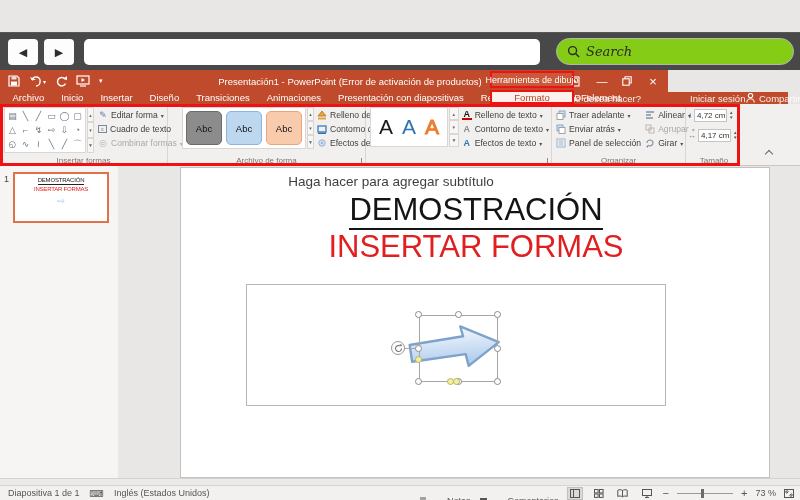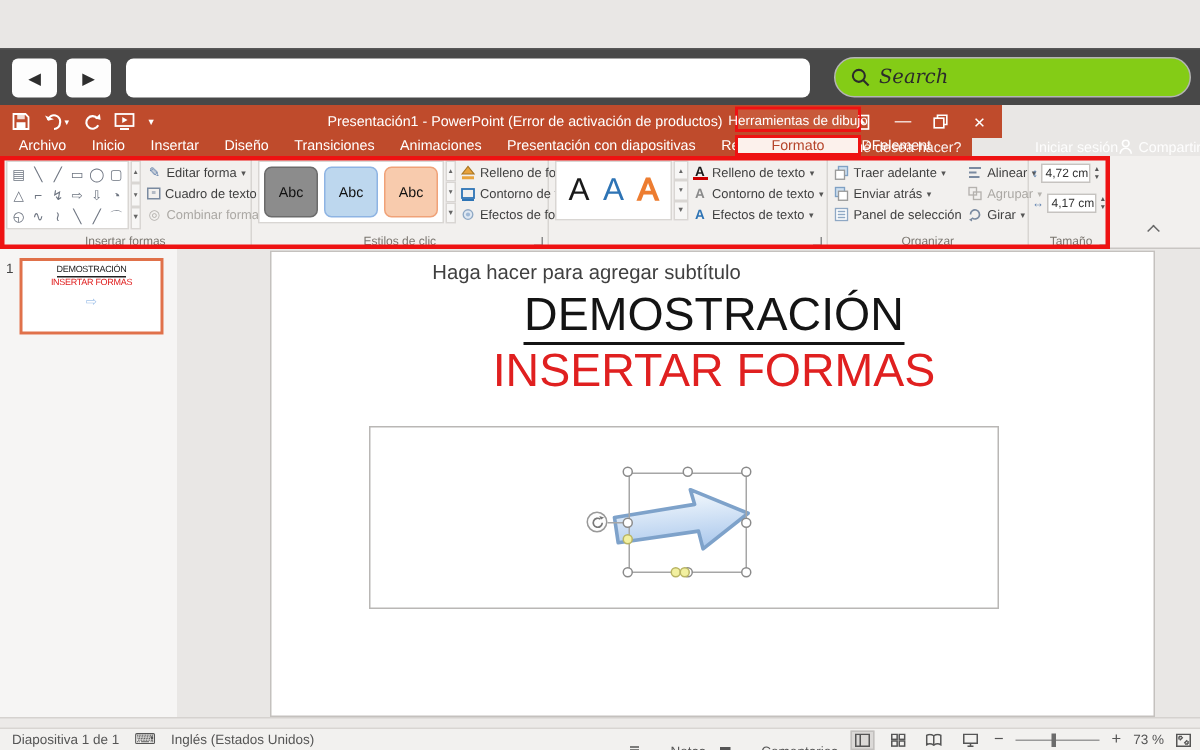--- a/index.html
+++ b/index.html
@@ -26,21 +26,21 @@
   
   .titlebar{left:0;top:70px;width:668px;height:22px;background:#bf4b2c;color:#fff;}
   .qat{left:8px;top:0;height:22px;display:flex;align-items:center;gap:9px;}
   .ppt-title{left:150px;top:0;width:400px;height:22px;display:flex;align-items:center;
              justify-content:center;font-size:9.5px;color:#fff;white-space:nowrap;}
   .ctx-header{left:490px;top:1px;width:84px;height:17px;background:#c8593a;
               border:2px solid #ee1212;color:#fff;font-size:9px;display:flex;
               align-items:center;justify-content:center;white-space:nowrap;z-index:6;}
   .winctl{top:0;height:22px;display:flex;align-items:center;justify-content:center;color:#fff;}
 
-  .tabrow{left:0;top:92px;width:648px;height:12px;background:#bf4b2c;}
+  .tabrow{left:0;top:92px;width:788px;height:12px;background:#bf4b2c;}
   .tabs{display:flex;height:12px;align-items:center;padding-left:4px;}
   .tab{color:#fff;font-size:9.5px;padding:0 8.5px;line-height:12px;white-space:nowrap;}
   .tab-formato{position:absolute;left:490px;top:-2px;width:84px;height:14px;background:#fcf1ec;
                border:2px solid #ee1212;color:#b5442a;font-size:9.5px;display:flex;
                align-items:center;justify-content:center;z-index:6;}
   .tab-right{position:absolute;top:0;height:12px;display:flex;align-items:center;gap:4px;
              color:rgba(255,255,255,.92);font-size:9.5px;white-space:nowrap;}
 
   
   .ribbon{left:0;top:104px;width:800px;height:62px;background:#f2f0ee;border-bottom:1px solid #c9c6c3;}
@@ -250,21 +250,21 @@
               <span>Combinar formas</span>
                 <span class="caret" style="color:#b5b2ae;">▾</span>
             </div>
           </div>
         </div>
         <div class="rlabel">Insertar formas</div>
       </div>
 
       <div class="rgroup" style="width:198px;">
         <div style="display:flex;align-items:flex-start;">
-          <div style="display:flex;gap:4px;background:#fff;border:1px solid #d9d6d3;padding:3px;">
+          <div style="display:flex;gap:4px;background:#fff;border:1px solid #d9d6d3;padding:3px;margin-left:10px;">
             <div class="chip" style="background:#8c8c8c;border:1px solid #6b6b6b;">Abc</div>
             <div class="chip" style="background:#bdd7ee;border:1px solid #8eb4e3;">Abc</div>
             <div class="chip" style="background:#f8cbad;border:1px solid #f0a278;">Abc</div>
           </div>
           <div class="scrollcol" style="height:42px;">
             <span>▴</span>
             <span>▾</span>
             <span>▼</span>
           </div>
           <div class="btnstack" style="margin-left:3px;">
@@ -293,21 +293,21 @@
                 <svg width="10" height="10" viewBox="0 0 10 10">
                     <circle cx="5" cy="5" r="3.2" fill="#dfe8f2" stroke="#8fa8c4" stroke-width=".9"></circle>
                     <circle cx="5" cy="5" r="1.4" fill="#9fb8d6"></circle>
                   </svg>
               </span>
               <span>Efectos de forma</span>
                 <span class="caret">▾</span>
             </div>
           </div>
         </div>
-        <div class="rlabel">Estilos de clic</div>
+        <div class="rlabel">Archivo de forma</div>
         <div class="launcher"></div>
       </div>
 
       <div class="rgroup" style="width:186px;">
         <div style="display:flex;align-items:flex-start;">
           <div class="wordart-box">
             <span style="font-size:21px;color:#1a1a1a;">A</span>
             <span style="font-size:21px;color:#2e74b5;">A</span>
             <span style="font-size:21px;color:#ed7d31;-webkit-text-stroke:1px #ed7d31;">A</span>
           </div>

